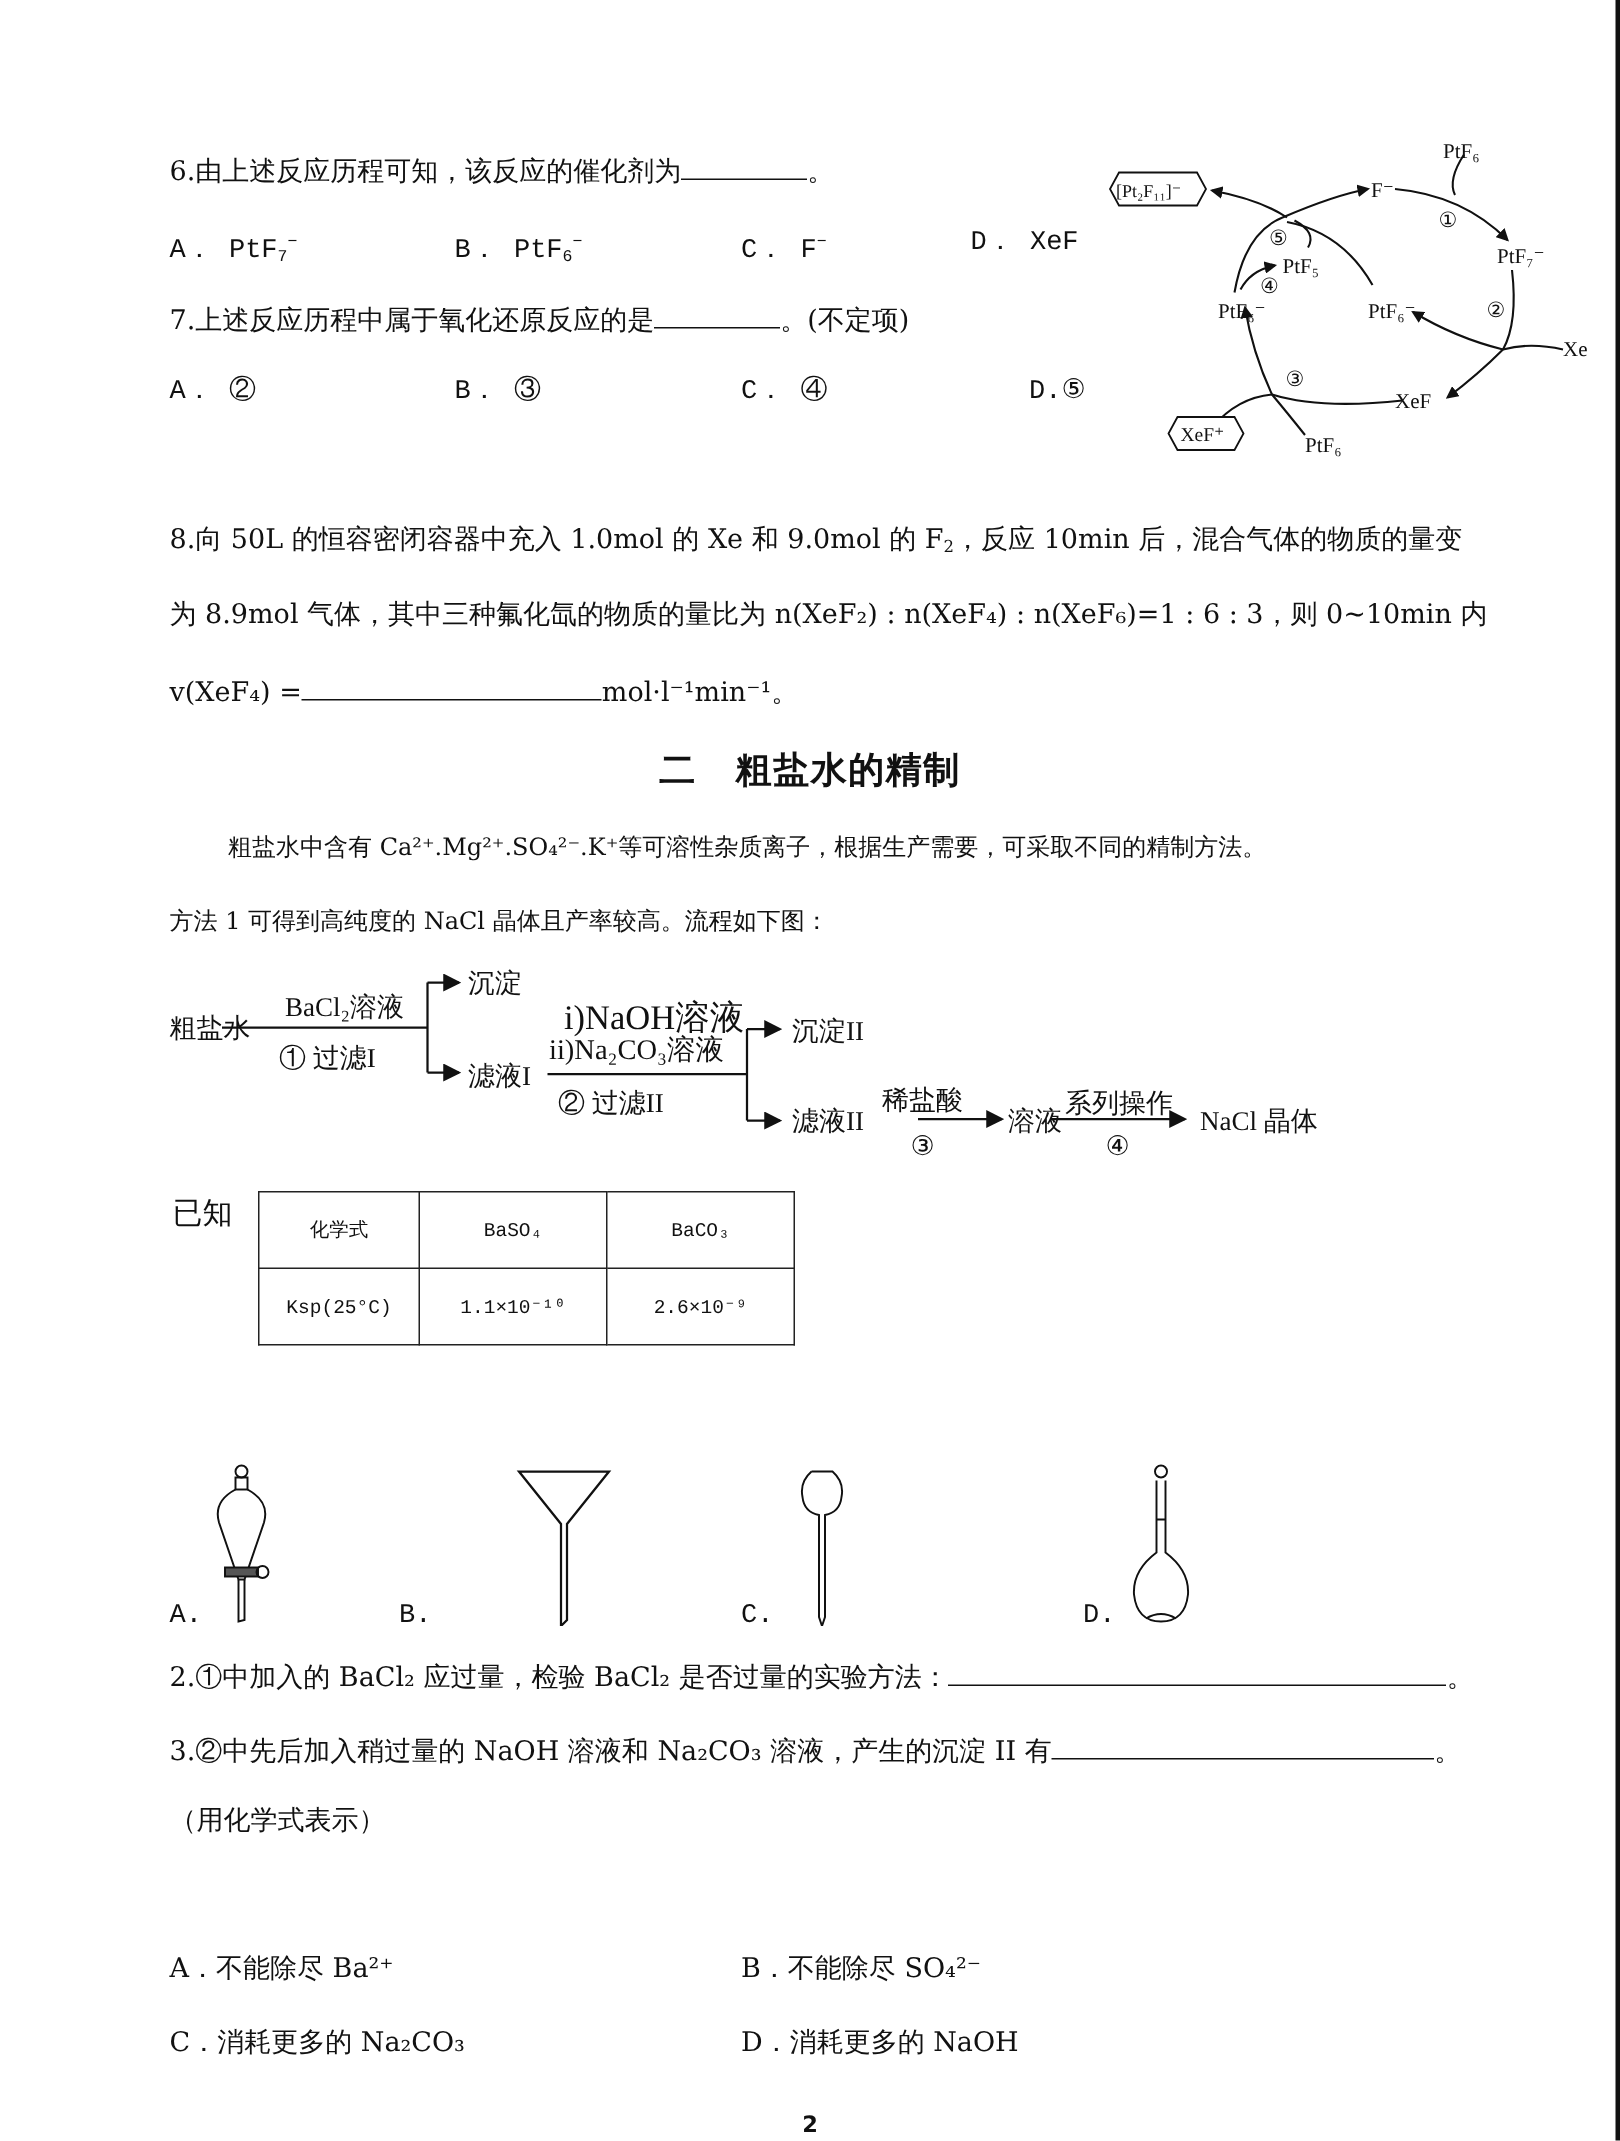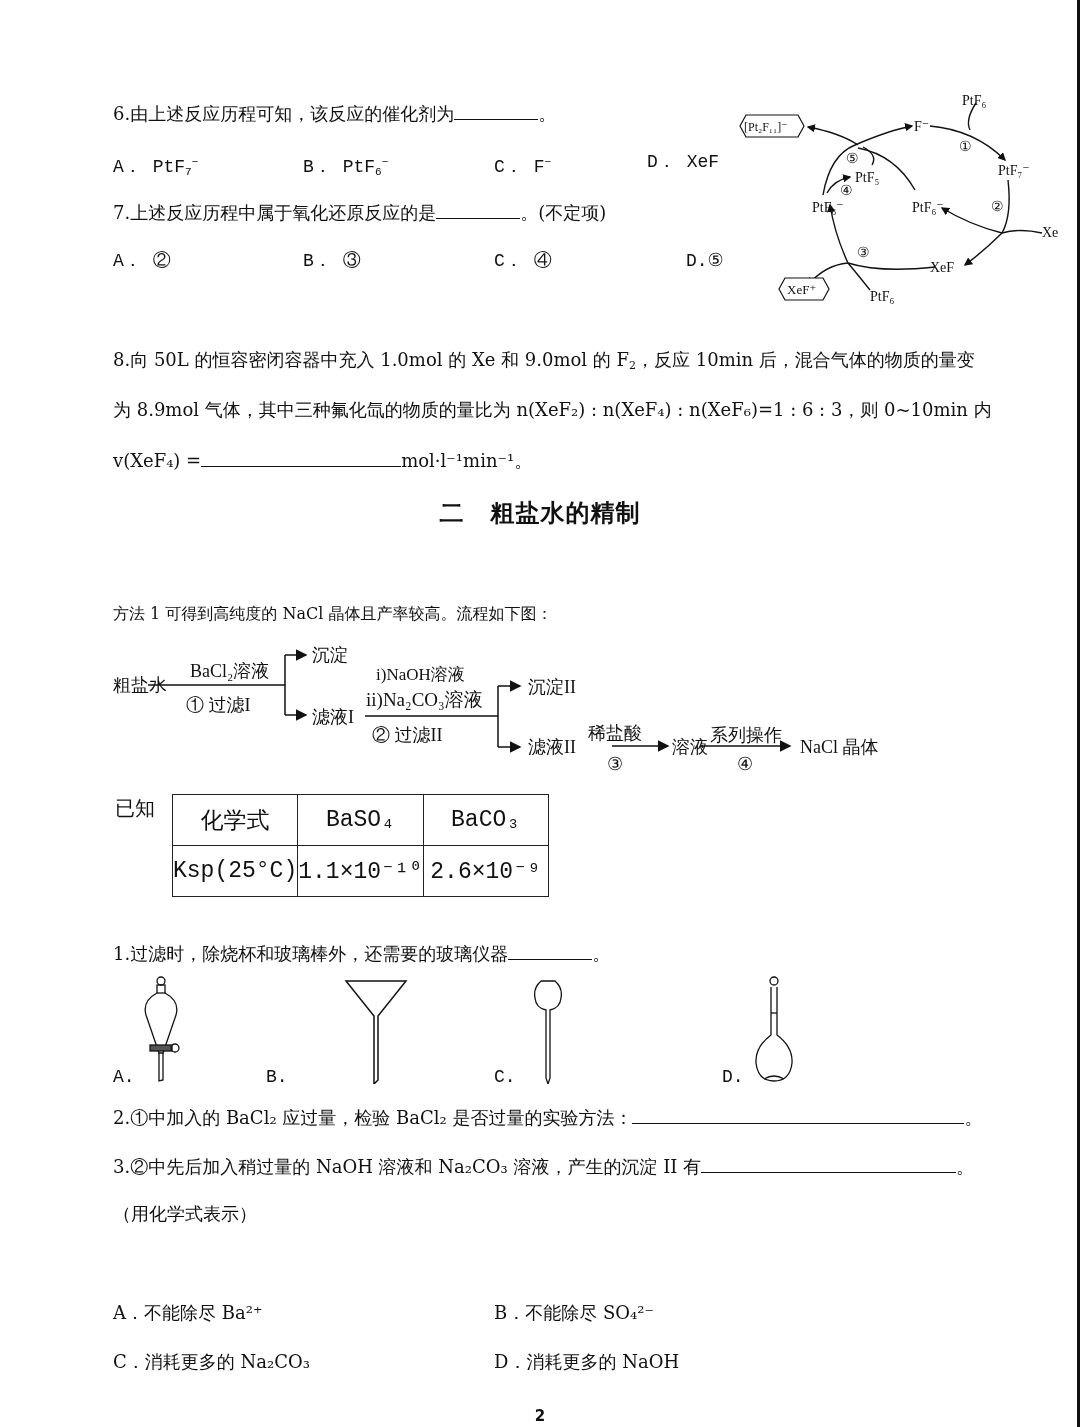--- a/index.html
+++ b/index.html
@@ -13,21 +13,21 @@
   sub { font-size:11px; vertical-align:-3px; }
   sup { font-size:11px; vertical-align:7px; }
   .opt { position:absolute; font-size:18px; line-height:24px; white-space:nowrap; }
   .heading { position:absolute; left:0; width:1080px; top:497px; text-align:center;
              font-size:24px; font-weight:bold; font-family:"DejaVu Sans","Liberation Sans",sans-serif; letter-spacing:1px; }
   .heading span { display:inline-block; }
   .small { font-size:16px; }
   .diagram { position:absolute; left:730px; top:85px; width:350px; height:240px; }
   .flow { position:absolute; left:100px; top:635px; width:800px; height:150px; }
   .ftxt { position:absolute; font-size:18px; white-space:nowrap; font-family:"Liberation Serif","DejaVu Serif",serif; }
-  table.ksp { position:absolute; left:172px; top:794px; border-collapse:collapse; font-size:23px; }
+  table.ksp { position:absolute; left:172px; top:794px; border-collapse:collapse; font-size:13px; }
   table.ksp td { border:1.5px solid #222; text-align:center; height:50px; padding:0; }
   .yizhi { position:absolute; left:115px; top:795px; font-size:20px; }
   .app { position:absolute; }
   .pageno { position:absolute; left:0; width:1080px; top:1407px; text-align:center; font-size:15px; font-weight:bold;
             font-family:"DejaVu Sans",sans-serif; }
 </style>
 </head>
 <body>
 
 <div class="page">
@@ -119,20 +119,21 @@
         <text x="127" y="172">③</text>
         <text x="110" y="110">④</text>
         <text x="116" y="78">⑤</text>
       </g>
     </svg>
   </div>
 
   <div class="heading">
     <span>二</span><span style="width:26px"></span><span>粗盐水的精制</span>
   </div>
+  <div class="line small" style="top:553px;left:152px"><span>粗盐水中含有 Ca²⁺.Mg²⁺.SO₄²⁻.K⁺等可溶性杂质离子，根据生产需要，可采取不同的精制方法。</span></div>
   <div class="line small" style="top:602px"><span>方法 1 可得到高纯度的 NaCl 晶体且产率较高。流程如下图：</span></div>
 
   <div class="flow">
     <svg width="800" height="150" style="position:absolute;left:0;top:0">
       <defs>
         <marker id="fa" markerWidth="8" markerHeight="8" refX="7" refY="4" orient="auto">
           <path d="M0,0 L8,4 L0,8 z" fill="#111"></path>
         </marker>
       </defs>
       <g stroke="#111" stroke-width="1.5" fill="none">
@@ -146,21 +147,21 @@
         <line x1="398" y1="112" x2="420" y2="112" marker-end="url(#fa)"></line>
         <line x1="512" y1="111" x2="568" y2="111" marker-end="url(#fa)"></line>
         <line x1="600" y1="111" x2="690" y2="111" marker-end="url(#fa)"></line>
       </g>
     </svg>
     <div class="ftxt" style="left:13px;top:38px">粗盐水</div>
     <div class="ftxt" style="left:90px;top:24px">BaCl₂溶液</div>
     <div class="ftxt" style="left:86px;top:58px">① 过滤I</div>
     <div class="ftxt" style="left:212px;top:8px">沉淀</div>
     <div class="ftxt" style="left:212px;top:70px">滤液I</div>
-    <div class="ftxt" style="left:276px;top:28px;font-size:17px">i)NaOH溶液</div>
+    <div class="ftxt" style="left:276px;top:28px;font-size:23px">i)NaOH溶液</div>
     <div class="ftxt" style="left:266px;top:52px;font-size:19px">ii)Na₂CO₃溶液</div>
     <div class="ftxt" style="left:272px;top:88px">② 过滤II</div>
     <div class="ftxt" style="left:428px;top:40px">沉淀II</div>
     <div class="ftxt" style="left:428px;top:100px">滤液II</div>
     <div class="ftxt" style="left:488px;top:86px">稀盐酸</div>
     <div class="ftxt" style="left:507px;top:118px">③</div>
     <div class="ftxt" style="left:572px;top:100px">溶液</div>
     <div class="ftxt" style="left:610px;top:88px">系列操作</div>
     <div class="ftxt" style="left:637px;top:118px">④</div>
     <div class="ftxt" style="left:700px;top:100px">NaCl 晶体</div>
@@ -175,23 +176,20 @@
       <td style="width:124px">BaCO₃</td>
     </tr>
     <tr>
       <td>Ksp(25°C)</td>
       <td>1.1×10⁻¹⁰</td>
       <td>2.6×10⁻⁹</td>
     </tr>
   </tbody>
     </table>
 
-  <div class="line" style="top:941px">
-    <span>1.过滤时，除烧杯和玻璃棒外，还需要的玻璃仪器</span><span class="blank" style="width:84px"></span><span>。</span>
-  </div>
 
   <div class="opt serif" style="left:113px;top:1065px">A.</div>
   <svg class="app" style="left:140px;top:975px" width="45" height="110">
     <g fill="none" stroke="#111" stroke-width="1.3">
       <circle cx="21" cy="6" r="4"></circle>
       <rect x="17" y="10" width="8" height="8"></rect>
       <path d="M17,18 Q2,26 6,40 L19,78 L23,78 L36,40 Q40,26 25,18"></path>
       <rect x="10" y="70" width="22" height="6" fill="#555"></rect>
       <circle cx="35" cy="73" r="4"></circle>
       <path d="M19,78 L19,106 L23,105 L23,78"></path>

